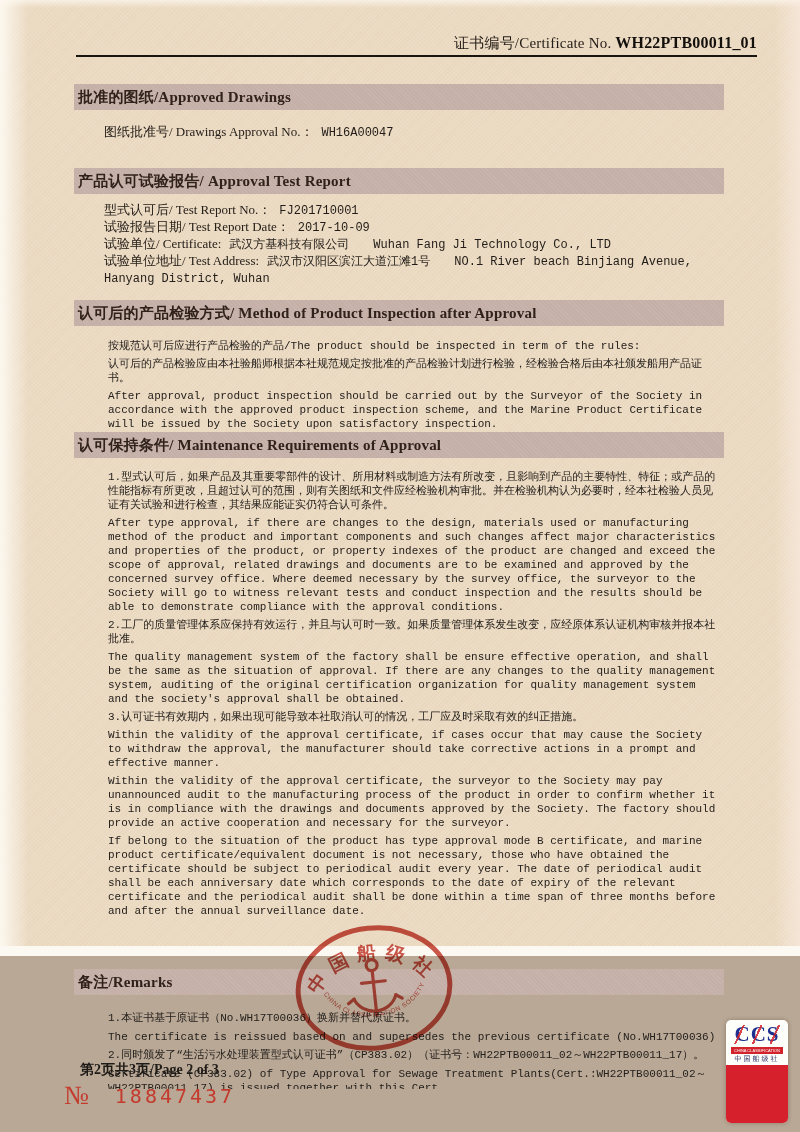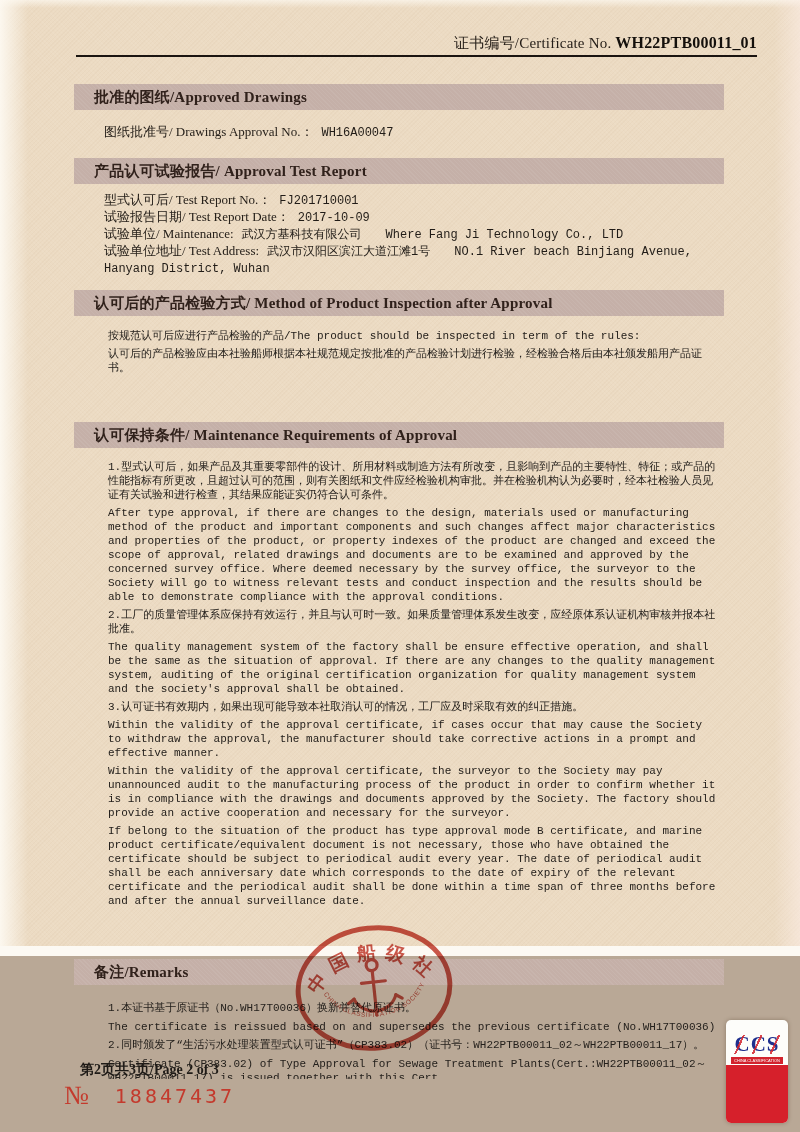--- a/index.html
+++ b/index.html
@@ -27,37 +27,37 @@
     position:absolute;top:34px;right:43px;
     font-size:15px;color:#241d17;letter-spacing:.2px;
   }
   .cert-header .num{font-weight:bold;font-size:16px;color:#14100c;}
   .rule{position:absolute;top:55px;left:76px;width:681px;height:2px;background:#1a1410;}
 
   .content{position:absolute;top:84px;left:74px;width:650px;}
 
   .bar{
     height:26px;line-height:26px;background:#c5b0a8;
-    padding-left:20px;box-sizing:border-box;
+    padding-left:4px;box-sizing:border-box;
     font-weight:bold;font-size:15px;color:#30211b;letter-spacing:.2px;
     background-image:repeating-linear-gradient(45deg, rgba(255,255,255,.06) 0 1px, transparent 1px 3px);
   }
   .indent{margin-left:30px;}
 
   .kv{font-size:13px;color:#26201a;line-height:16px;}
   .kv-label{font-family:Liberation Serif, serif;}
   .kv-value{font-family:"Liberation Mono",monospace;font-size:12px;margin-left:8px;color:#211c17;}
 
   .block{box-sizing:border-box;}
   .b-draw{margin-top:14px;height:18px;}
   .b-test{margin-top:8px;height:92px;overflow:hidden;}
   .b-insp{margin-top:9px;height:95px;overflow:hidden;}
   .b-maint{margin-top:8px;height:486px;overflow:hidden;}
   .b-remarks{margin-top:12px;height:82px;overflow:hidden;}
-  .bar2{margin-top:16px;}
+  .bar2{margin-top:26px;}
   .bar3{margin-top:6px;}
   .bar4{margin-top:2px;}
   .bar5{margin-top:17px;}
 
   p.t{
     margin:4px;font-family:"Liberation Mono",monospace;
     font-size:11px;line-height:14px;color:#24201c;
     word-wrap:break-word;
   }
   .b-remarks p.t{line-height:14.5px;}
@@ -75,21 +75,21 @@
   .serial .no{font-family:"Liberation Serif",serif;font-size:26px;line-height:26px;vertical-align:middle;}
   .serial .digits{font-family:"DejaVu Sans Mono",monospace;font-size:20px;letter-spacing:3px;vertical-align:middle;margin-left:22px;}
 
   
   .ccs{
     position:absolute;left:726px;top:1020px;width:62px;height:103px;
     background:#fdfdfa;border-radius:5px;box-shadow:0 0 4px rgba(60,40,20,.35);
     overflow:hidden;z-index:5;
   }
   .ccs-acronym{
-    position:relative;margin-top:13px;text-align:center;
+    position:relative;margin-top:3px;text-align:center;
     font-family:"Liberation Serif",serif;font-weight:900;font-size:21px;line-height:23px;
     color:#1e2f8d;letter-spacing:1px;
   }
   .ccs-acronym::after{
     content:"";position:absolute;left:8px;right:8px;top:2px;bottom:2px;
     background:repeating-linear-gradient(115deg, transparent 0 8px, rgba(210,35,45,.85) 8px 10px, transparent 10px 16px);
   }
   .ccs-banner{height:7px;line-height:7px;margin:1px 5px 0 5px;background:#d2232d;
     color:#fff;font-family:"Liberation Sans",sans-serif;font-size:4px;text-align:center;overflow:hidden;}
   .ccs-cn{height:10px;line-height:10px;text-align:center;font-size:7px;color:#2a2a60;letter-spacing:2px;}
@@ -125,34 +125,35 @@
     </div>
 
     <div class="indent block b-test">
       <div class="kv">
         <span class="kv-label">型式认可后/ Test Report No.：</span><span class="kv-value">FJ201710001</span>
       </div>
       <div class="kv">
         <span class="kv-label">试验报告日期/ Test Report Date：</span><span class="kv-value">2017-10-09</span>
       </div>
       <div class="kv">
-        <span class="kv-label">试验单位/ Maintenance:</span><span class="kv-value">武汉方基科技有限公司　　Where Fang Ji Technology Co., LTD</span>
+        <span class="kv-label">试验单位/ Certificate:</span><span class="kv-value">武汉方基科技有限公司　　Wuhan Fang Ji Technology Co., LTD</span>
       </div>
       <div class="kv">
         <span class="kv-label">试验单位地址/ Test Address:</span><span class="kv-value">武汉市汉阳区滨江大道江滩1号　　NO.1 River beach Binjiang Avenue, Hanyang District, Wuhan</span>
       </div>
     </div>
 
     <div class="bar bar3">
       <span>认可后的产品检验方式/ Method of Product Inspection after Approval</span>
     </div>
 
     <div class="indent block b-insp">
       <p class="t">按规范认可后应进行产品检验的产品/The product should be inspected in term of the rules:</p>
       <p class="t">认可后的产品检验应由本社验船师根据本社规范规定按批准的产品检验计划进行检验，经检验合格后由本社颁发船用产品证书。</p>
+      <p class="t">After approval, product inspection should be carried out by the Surveyor of the Society in accordance with the approved product inspection scheme, and the Marine Product Certificate will be issued by the Society upon satisfactory inspection.</p>
     </div>
 
     <div class="bar bar4">
       <span>认可保持条件/ Maintenance Requirements of Approval</span>
     </div>
 
     <div class="indent block b-maint">
       <p class="t">1.型式认可后，如果产品及其重要零部件的设计、所用材料或制造方法有所改变，且影响到产品的主要特性、特征；或产品的性能指标有所更改，且超过认可的范围，则有关图纸和文件应经检验机构审批。并在检验机构认为必要时，经本社检验人员见证有关试验和进行检查，其结果应能证实仍符合认可条件。</p>
       <p class="t">After type approval, if there are changes to the design, materials used or manufacturing method of the product and important components and such changes affect major characteristics and properties of the product, or property indexes of the product are changed and exceed the scope of approval, related drawings and documents are to be examined and approved by the concerned survey office. Where deemed necessary by the survey office, the surveyor to the Society will go to witness relevant tests and conduct inspection and the results should be able to demonstrate compliance with the approval conditions.</p>
       <p class="t">2.工厂的质量管理体系应保持有效运行，并且与认可时一致。如果质量管理体系发生改变，应经原体系认证机构审核并报本社批准。</p>

